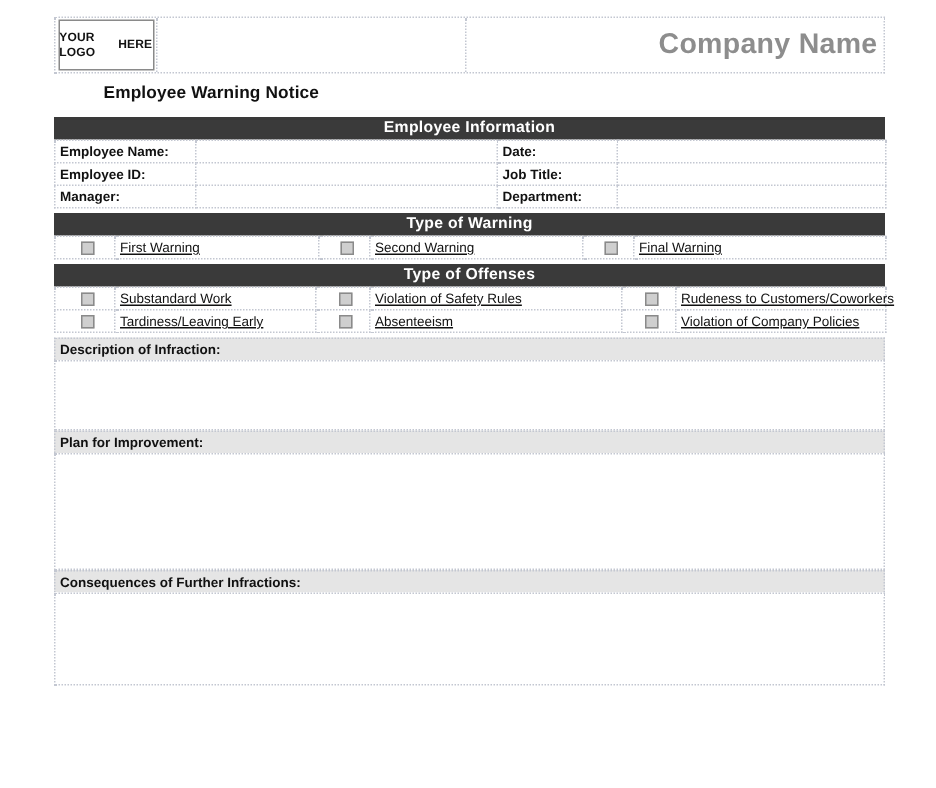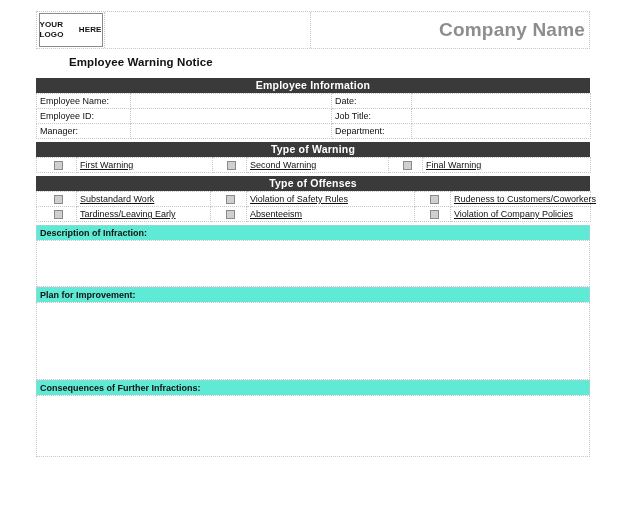--- a/index.html
+++ b/index.html
@@ -121,21 +121,21 @@
     border: 1px dotted #c3c7d1;
     height: 15px;
     font-size: 9px;
     padding: 0 0 0 3px;
     vertical-align: middle;
     color: #111;
     box-sizing: border-box;
     background: #fff;
   }
   td.lbl {
-    font-weight: normal;
+    font-weight: bold;
     white-space: nowrap;
   }
   td.val { }
 
   
   td.cb {
     text-align: center;
     padding: 0;
   }
   .checkbox {
@@ -157,21 +157,21 @@
   .detail-label {
     border: 1px dotted #c3c7d1;
     border-bottom: none;
     font-size: 9px;
     font-weight: bold;
     color: #111;
     height: 15px;
     line-height: 15px;
     padding-left: 3px;
     box-sizing: border-box;
-    background: #5eead4;
+    background: #e5e5e5;
   }
   .detail-box {
     border: 1px dotted #c3c7d1;
     background: #fff;
     box-sizing: border-box;
   }
   .h-desc { height: 47px; }
   .h-plan { height: 78px; }
   .h-cons { height: 62px; }
 

